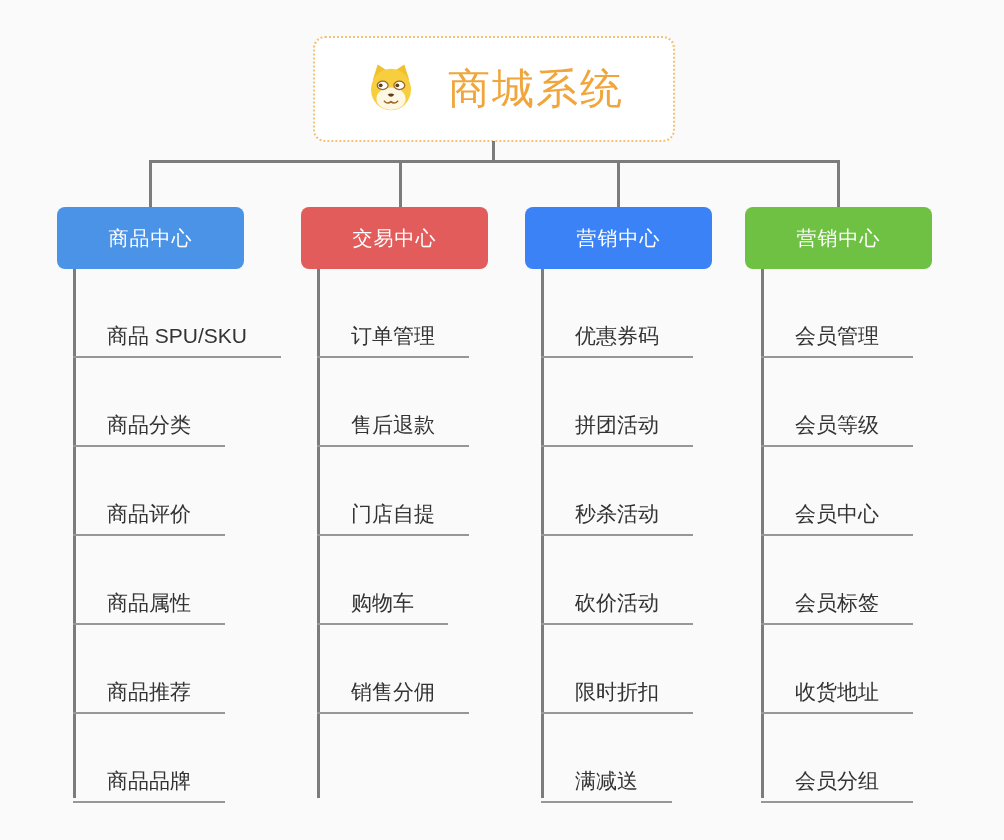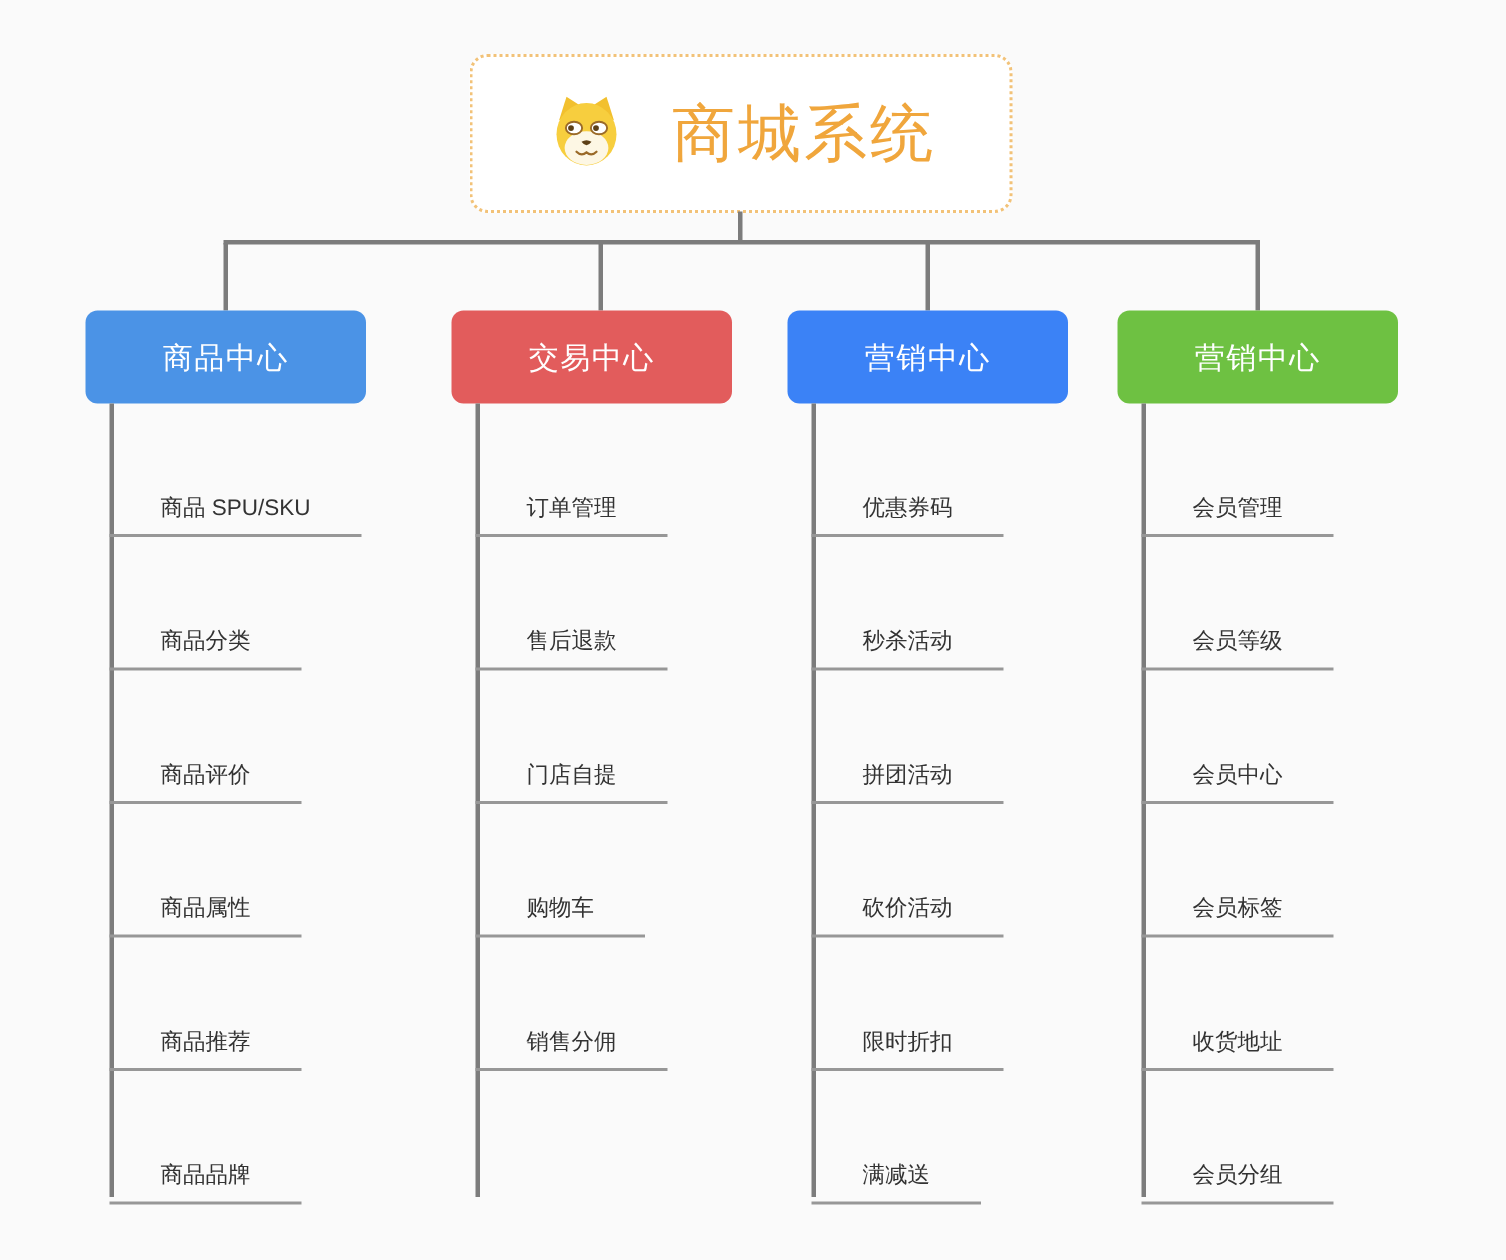--- a/index.html
+++ b/index.html
@@ -43,21 +43,21 @@
   .children .trunk {
     position:absolute; left:0; top:0; width:3px; height:529px; background:#7c7c7c;
   }
   .child-item {
     position:relative; height:89px; display:flex; align-items:flex-end;
     width:max-content; padding:0 34px 8px 34px; box-sizing:border-box;
     border-bottom:2px solid #979797; cursor:pointer;
   }
   .child-item:first-child { height:84px; }
   .child-label {
-    font-size:15px; color:#333333; white-space:nowrap; line-height:1.2;
+    font-size:21px; color:#333333; white-space:nowrap; line-height:1.2;
   }
 </style>
 </head>
 <body>
 
 <div class="canvas">
 
   <div class="root-node">
     <span>
       <svg class="dog" viewBox="0 0 64 60" aria-hidden="true">
@@ -136,24 +136,24 @@
       <div class="branch branch-3">
     <div class="branch-header" style="background: #3b82f6; font-family: Liberation Serif, serif;">
       <span class="branch-label">营销中心</span>
     </div>
     <div class="children">
       <div class="trunk"></div>
     <div class="child-item">
     <span class="child-label">优惠券码</span>
   </div>
           <div class="child-item">
-    <span class="child-label">秒杀活动</span>
+    <span class="child-label">拼团活动</span>
   </div>
           <div class="child-item">
-    <span class="child-label">拼团活动</span>
+    <span class="child-label">秒杀活动</span>
   </div>
           <div class="child-item">
     <span class="child-label">砍价活动</span>
   </div>
           <div class="child-item">
     <span class="child-label">限时折扣</span>
   </div>
           <div class="child-item">
     <span class="child-label">满减送</span>
   </div>

